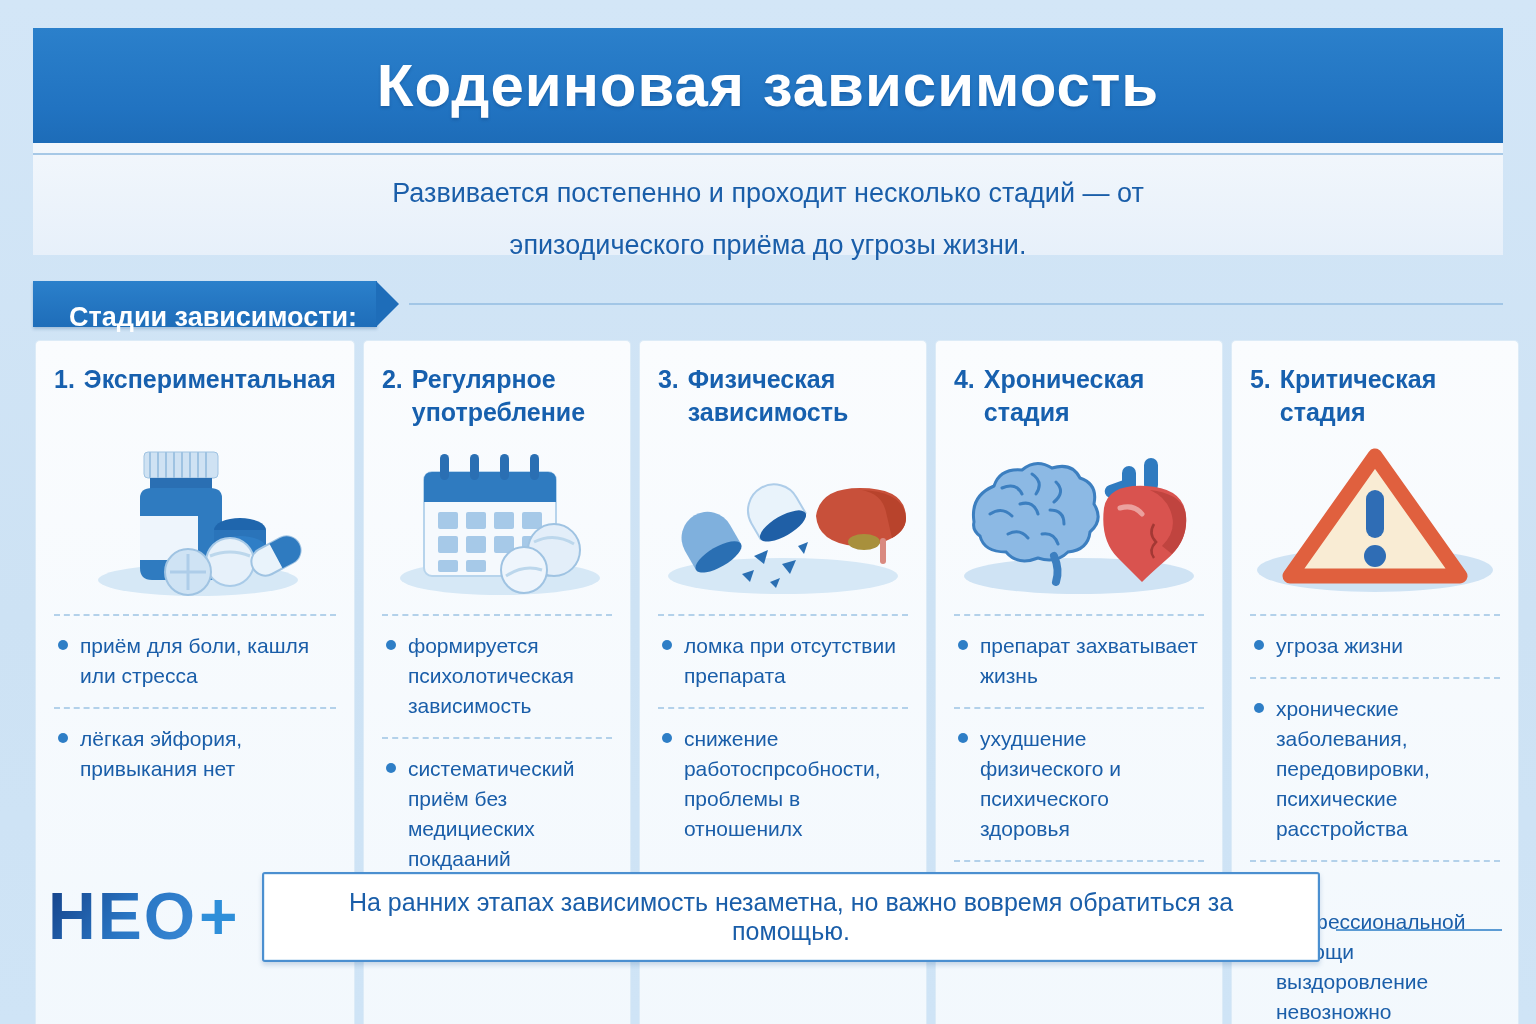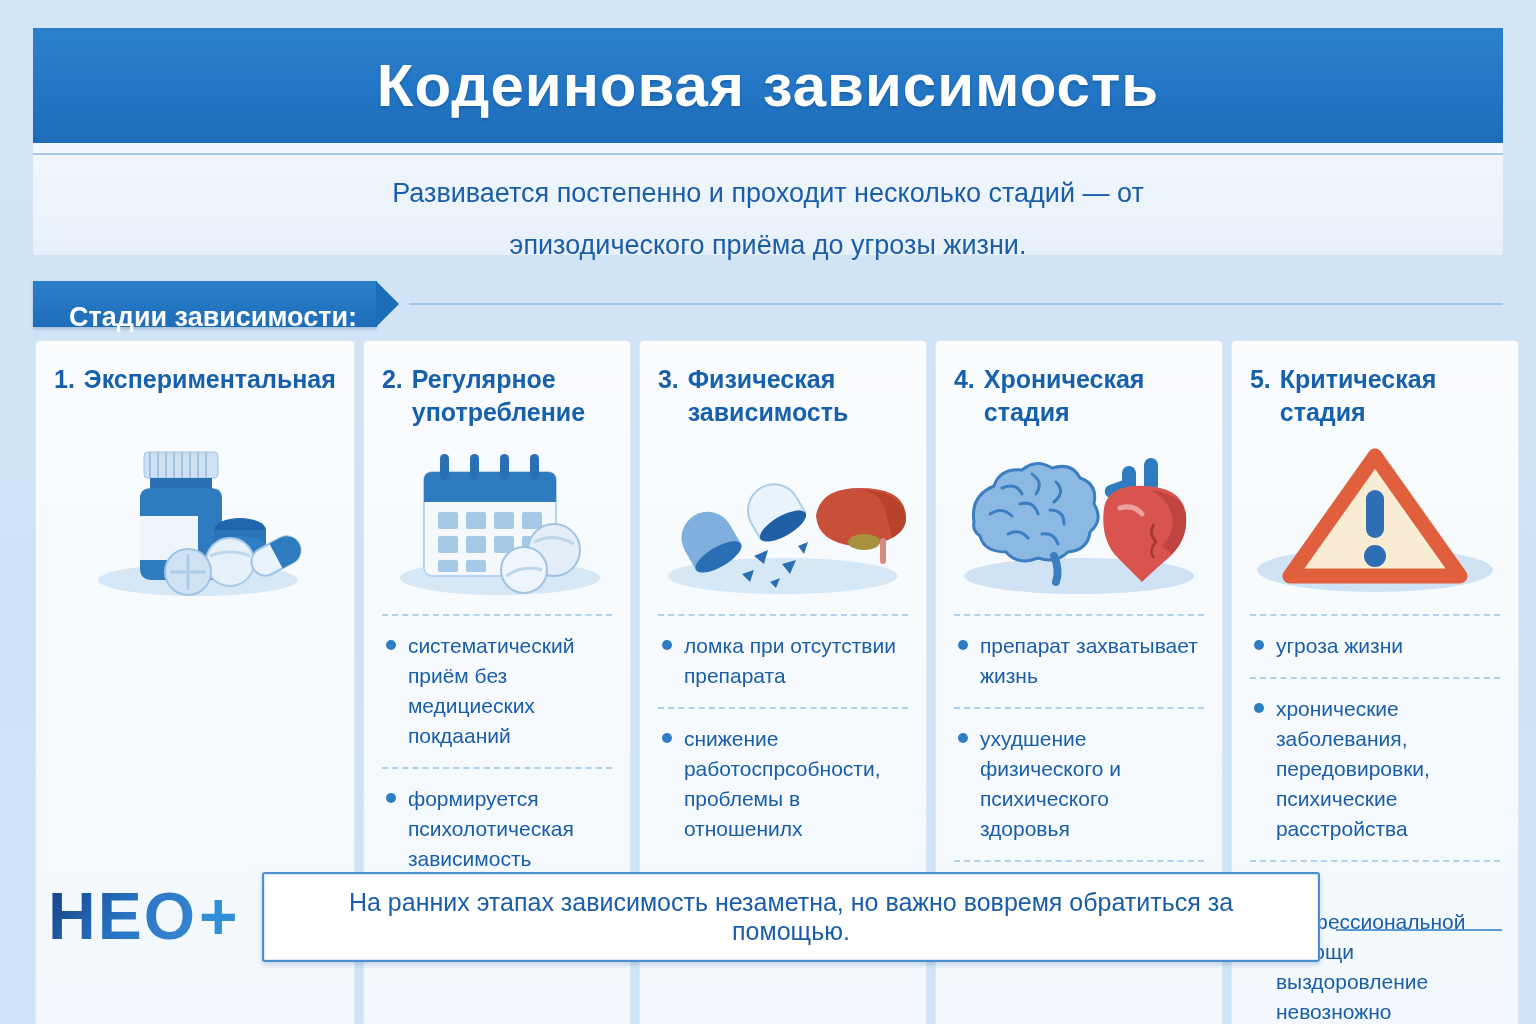--- a/index.html
+++ b/index.html
@@ -167,20 +167,30 @@
           <circle cx="150" cy="124" r="24" fill="#e7f1fa" stroke="#a9cbe8" stroke-width="2"></circle>
           <path d="M130 118 q20 -8 40 0" stroke="#bcd7ec" stroke-width="3" fill="none"></path>
           <circle cx="108" cy="134" r="23" fill="#cfe3f4" stroke="#9fc3e2" stroke-width="2"></circle>
           <path d="M90 134 h36 M108 116 v36" stroke="#aecde9" stroke-width="3"></path>
           <g transform="rotate(-28 196 118)">
             <rect x="170" y="104" width="52" height="28" rx="14" fill="#e9f3fb" stroke="#9fc3e2" stroke-width="2"></rect>
             <path d="M196 104 h12 a14 14 0 0 1 0 28 h-12 z" fill="#2f7bc0"></path>
           </g>
         </svg>
       </div>
+      <ul class="bullets">
+        <li>
+            <span class="dot"></span>
+            <span class="txt">приём для боли, кашля или стресса</span>
+          </li>
+        <li>
+            <span class="dot"></span>
+            <span class="txt">лёгкая эйфория, привыкания нет</span>
+          </li>
+      </ul>
     </div>
 
     <div class="card">
       <div class="card-title">
         <span class="num">2.</span>
         <span class="ttl">Регулярное употребление</span>
       </div>
       <div class="icon-wrap">
         <svg width="230" height="160" viewBox="0 0 230 160">
           <ellipse cx="118" cy="140" rx="100" ry="17" fill="#d6e8f6"></ellipse>
@@ -204,25 +214,25 @@
           </g>
           <circle cx="172" cy="112" r="26" fill="#e3eef9" stroke="#9fc3e2" stroke-width="2"></circle>
           <path d="M152 104 q20 -10 40 2" stroke="#bcd7ec" stroke-width="3" fill="none"></path>
           <circle cx="142" cy="132" r="23" fill="#eef5fc" stroke="#9fc3e2" stroke-width="2"></circle>
           <path d="M124 138 q18 -12 36 -6" stroke="#bcd7ec" stroke-width="3" fill="none"></path>
         </svg>
       </div>
       <ul class="bullets">
         <li>
             <span class="dot"></span>
+            <span class="txt">формируется психолотическая зависимость</span>
+          </li>
+        <li>
+            <span class="dot"></span>
             <span class="txt">систематический приём без медициеских покдааний</span>
-          </li>
-        <li>
-            <span class="dot"></span>
-            <span class="txt">формируется психолотическая зависимость</span>
           </li>
       </ul>
     </div>
 
     <div class="card">
       <div class="card-title">
         <span class="num">3.</span>
         <span class="ttl">Физическая зависимость</span>
       </div>
       <div class="icon-wrap">

